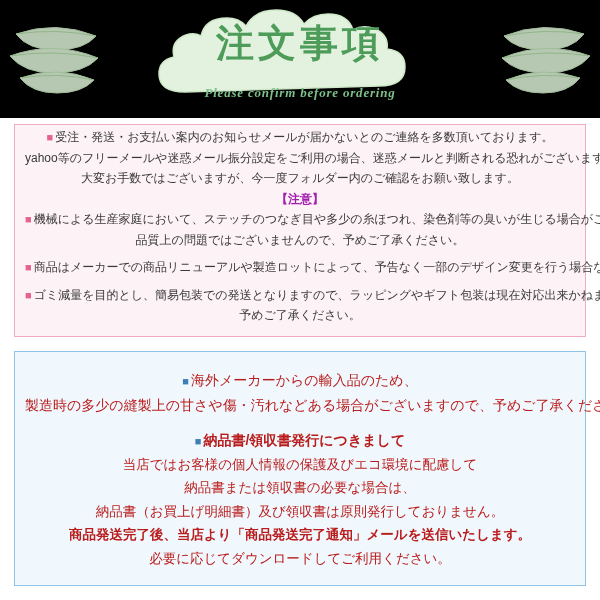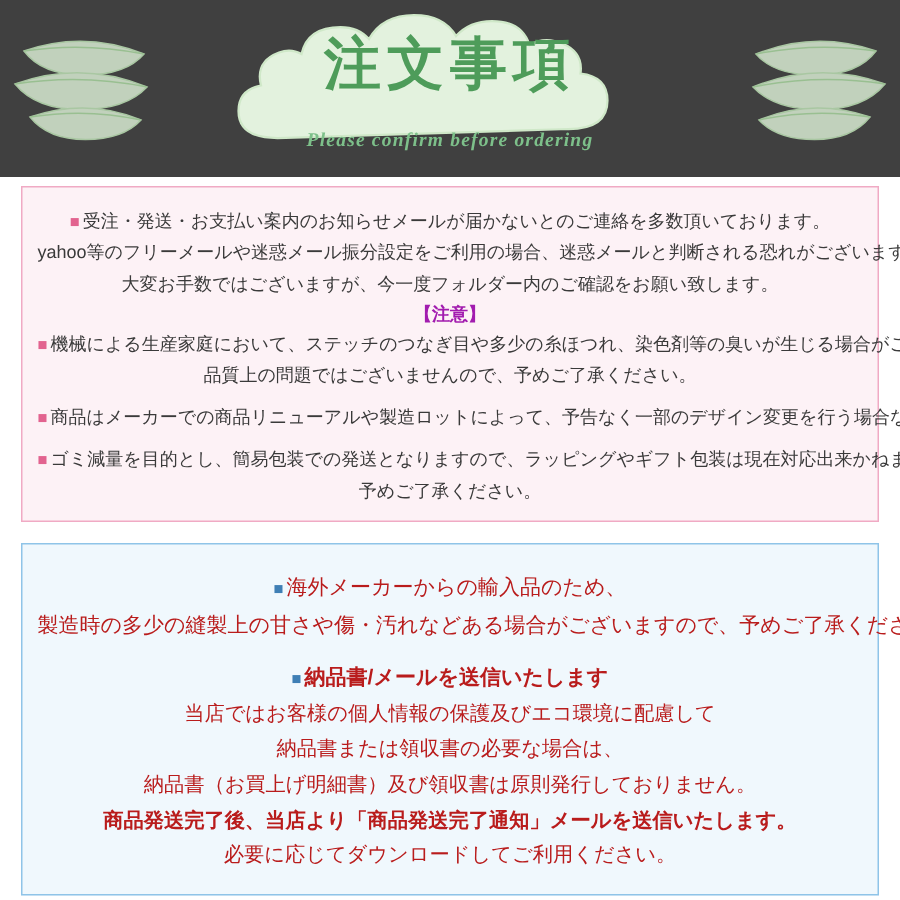--- a/index.html
+++ b/index.html
@@ -20,21 +20,21 @@
     height: 600px;
     background: #ffffff;
     box-sizing: border-box;
   }
 
   
   .header {
     position: relative;
     width: 600px;
     height: 118px;
-    background: #404040;
+    background: #000000;
     overflow: hidden;
   }
   .leaf-left, .leaf-right {
     position: absolute;
     top: 14px;
     width: 150px;
     height: 92px;
     opacity: 0.85;
   }
   .leaf-left { left: 6px; }
@@ -80,21 +80,21 @@
   
   .panel {
     margin: 0 auto;
     box-sizing: border-box;
     width: 572px;
     text-align: center;
   }
   .panel-pink {
     border: 1px solid #f0aac4;
     background: #fdf2f6;
-    padding: 12px 10px 10px 10px;
+    padding: 2px 10px 10px 10px;
     margin-top: 6px;
   }
   .panel-blue {
     border: 1px solid #8fc4e8;
     background: #f0f8fd;
     padding: 16px 10px 14px 10px;
     margin-top: 14px;
   }
 
   .line {
@@ -209,21 +209,21 @@
     <div class="line">予めご了承ください。</div>
   </div>
 
   <div class="panel panel-blue">
 
     <div class="line big sq">海外メーカーからの輸入品のため、</div>
     <div class="line big">製造時の多少の縫製上の甘さや傷・汚れなどある場合がございますので、予めご了承ください。</div>
 
     <div class="gap-md"></div>
 
-    <div class="line big bold sq">納品書/メールを送信いたします</div>
+    <div class="line big bold sq">納品書/領収書発行につきまして</div>
     <div class="line">当店ではお客様の個人情報の保護及びエコ環境に配慮して</div>
     <div class="line">納品書または領収書の必要な場合は、</div>
     <div class="line">納品書（お買上げ明細書）及び領収書は原則発行しておりません。</div>
     <div class="line bold">商品発送完了後、当店より「商品発送完了通知」メールを送信いたします。</div>
     <div class="line">必要に応じてダウンロードしてご利用ください。</div>
   </div>
 
 </div>
 
 </body></html>

